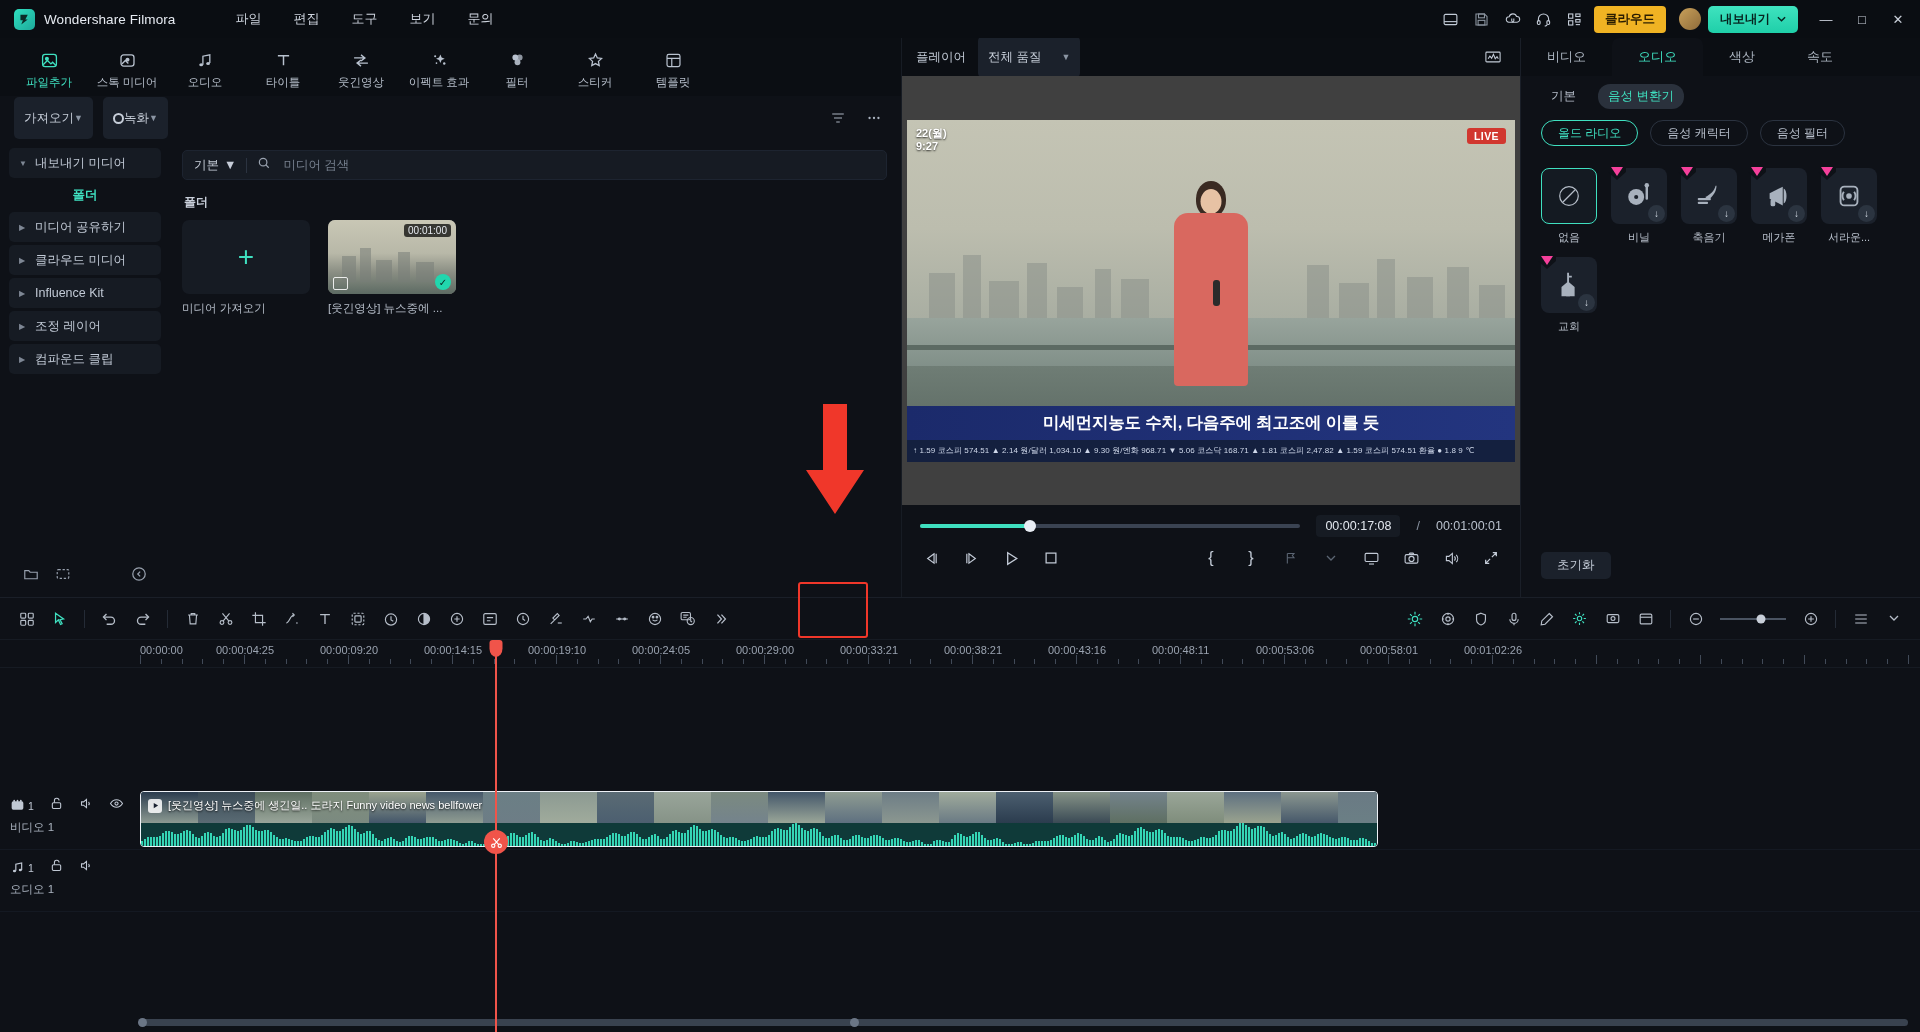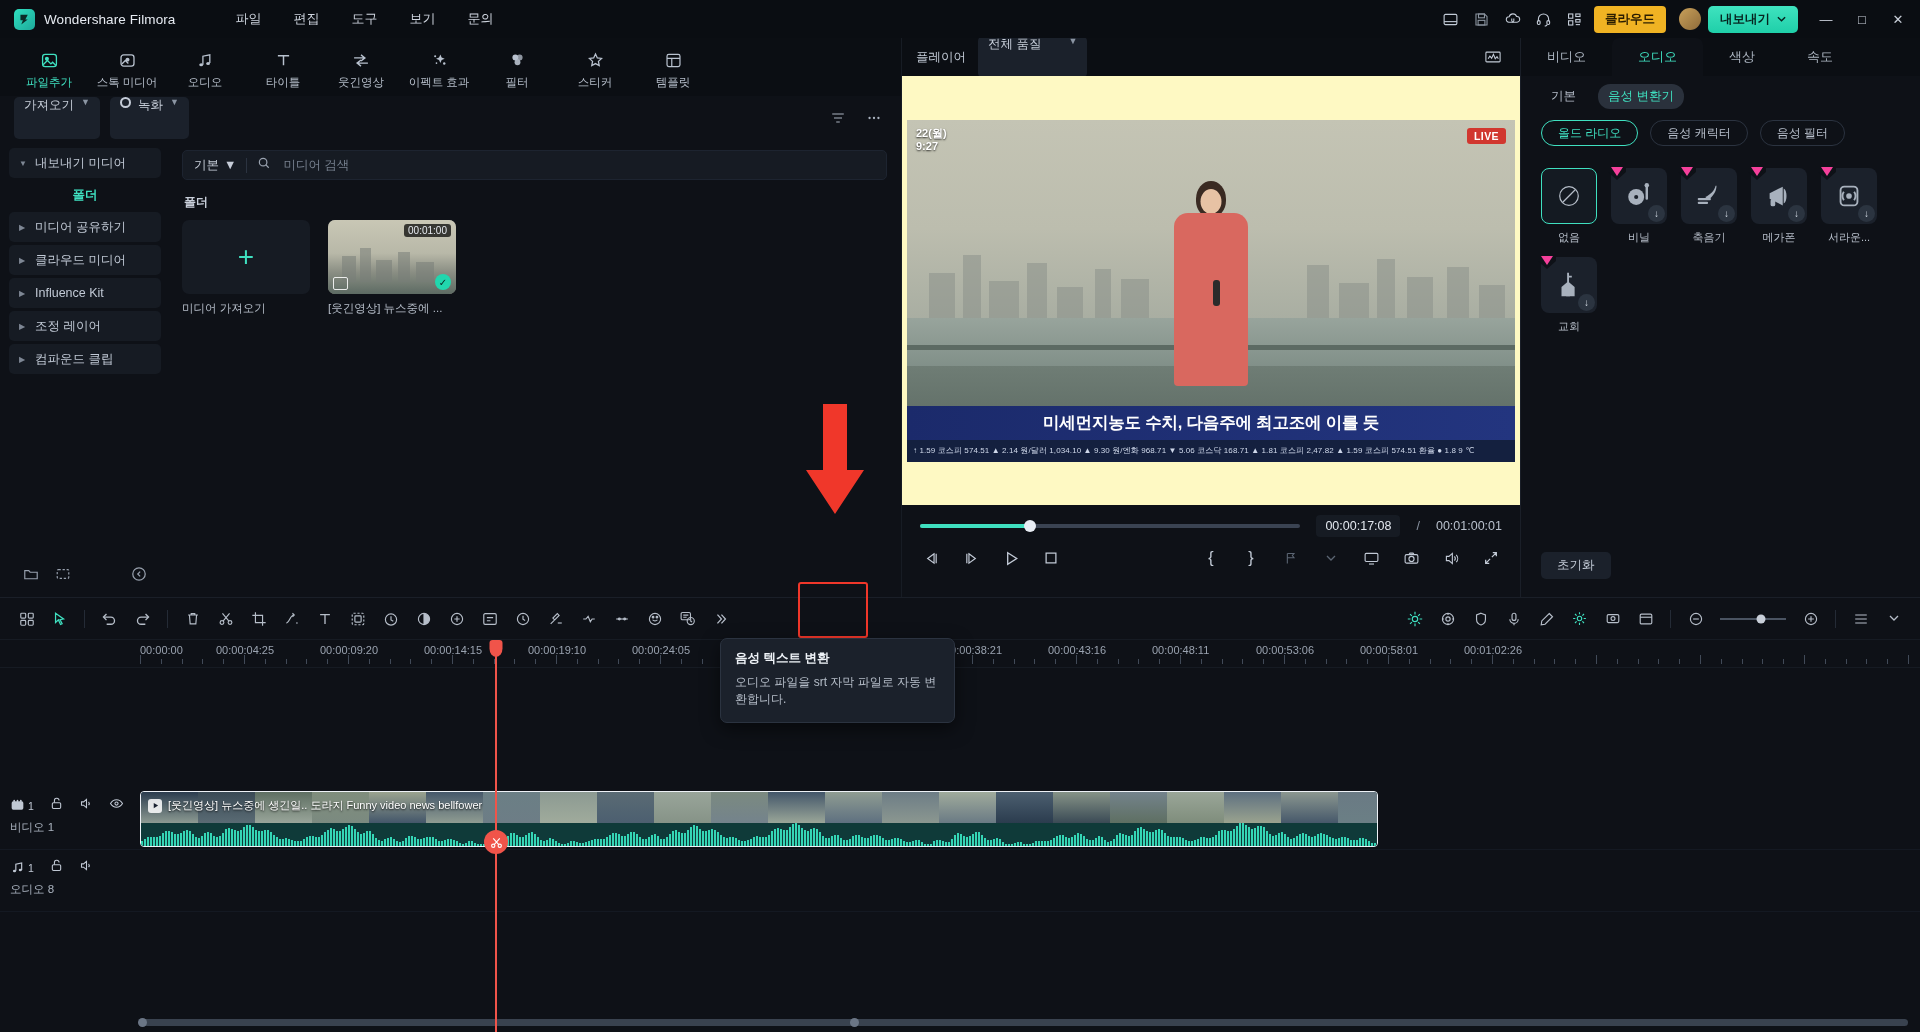--- a/index.html
+++ b/index.html
@@ -31,21 +31,21 @@
 
   
   .toptabs{height:58px;display:flex;align-items:flex-start;padding:6px 14px 0;gap:8px;background:#0b0e13;}
   .ttab{width:70px;display:flex;flex-direction:column;align-items:center;gap:4px;padding-top:5px;cursor:default;}
   .ttab .ic{height:22px;display:flex;align-items:center;justify-content:center;color:#b9c2cf;}
   .ttab .lb{font-size:11.5px;color:#b5bdc9;white-space:nowrap;}
   .ttab.active .ic,.ttab.active .lb{color:#3fe0c0;}
 
   
   .libbar{height:44px;display:flex;align-items:center;padding:0 14px;gap:10px;}
-  .pill{background:#1b212b;border-radius:5px;height:42px;display:flex;align-items:flex-start;gap:7px;padding:0 10px;font-size:12.5px;color:#c6cdd8;}
+  .pill{background:#1b212b;border-radius:5px;height:42px;display:flex;align-items:center;padding:0 10px;font-size:12.5px;color:#c6cdd8;}
   .pill .chev{font-size:9px;color:#8b95a3;}
   .rec-dot{width:11px;height:11px;border-radius:50%;border:2px solid #c6cdd8;display:block;}
   .libbar .sp{flex:1;}
   .ic-btn{width:26px;height:26px;display:flex;align-items:center;justify-content:center;color:#aab3c0;border-radius:4px;}
 
   
   .libsplit{flex:1;display:flex;min-height:0;}
   .libnav{width:170px;padding:8px 9px 0 9px;display:flex;flex-direction:column;gap:3px;}
   .navitem{height:30px;border-radius:5px;display:flex;align-items:center;gap:8px;padding:0 10px;font-size:12.5px;color:#c2cad6;background:#161b23;}
   .navitem .tri{font-size:8px;color:#7e8794;width:8px;}
@@ -66,21 +66,21 @@
   .vthumb .sky{position:absolute;inset:0;background:linear-gradient(180deg,#c9c7b5 0%,#b8b8a8 45%,#8b8f84 70%,#5d6b63 100%);}
   .vthumb .bldg{position:absolute;bottom:12px;background:rgba(120,125,120,.55);}
   .dur{position:absolute;top:4px;right:5px;background:rgba(0,0,0,.72);color:#e6eaf0;font-size:10px;padding:1px 4px;border-radius:3px;z-index:3;}
   .chk{position:absolute;bottom:4px;right:5px;width:16px;height:16px;border-radius:50%;background:#21d7ae;color:#06231e;font-size:10px;display:flex;align-items:center;justify-content:center;z-index:3;}
   .minico{position:absolute;bottom:4px;left:5px;width:15px;height:13px;border:1.5px solid rgba(255,255,255,.85);border-radius:2px;z-index:3;}
 
   
   .playerhead{height:38px;display:flex;align-items:center;padding:0 14px;gap:12px;background:#0b0e13;}
   .playerhead .lbl{font-size:12.5px;color:#c4ccd8;}
   .playerhead .sp{flex:1;}
-  .stage{flex:1;display:flex;align-items:center;justify-content:center;background:#fef9c3;min-height:0;padding:4px 0;}
+  .stage{flex:1;display:flex;align-items:center;justify-content:center;background:#404040;min-height:0;padding:4px 0;}
   .video{width:608px;height:342px;position:relative;overflow:hidden;background:#6d7a74;}
   .v-sky{position:absolute;left:0;right:0;top:0;height:58%;background:linear-gradient(180deg,#c4c4b4 0%,#bcbdae 55%,#a9aea2 100%);}
   .v-city{position:absolute;left:0;right:0;top:30%;height:30%;}
   .v-city i{position:absolute;bottom:0;background:rgba(135,142,136,.5);}
   .v-water{position:absolute;left:0;right:0;top:58%;height:16%;background:linear-gradient(180deg,#98a49c,#7e8d86);}
   .v-rail{position:absolute;left:0;right:0;top:66%;height:5px;background:#5c6a63;}
   .v-ground{position:absolute;left:0;right:0;top:72%;bottom:0;background:linear-gradient(180deg,#6f7d75,#55635c);}
   .v-person{position:absolute;left:50%;transform:translateX(-50%);top:18%;width:84px;height:60%;}
   .v-head{position:absolute;left:50%;transform:translateX(-50%);top:0;width:30px;height:36px;border-radius:50% 50% 45% 45%;background:#3a2a22;}
   .v-face{position:absolute;left:50%;transform:translateX(-50%);top:8px;width:21px;height:25px;border-radius:50%;background:#e7c2a4;}
@@ -1497,21 +1497,21 @@
             </span>
             <span><svg width="15" height="15" viewBox="0 0 18 18" fill="none" stroke="#c0c8d4" stroke-width="1.3">
                   <rect x="4" y="8" width="10" height="7" rx="1.4"></rect>
                   <path d="M6.5 8V5.8a2.8 2.8 0 0 1 5.6-.4"></path>
                 </svg></span>
             <span><svg width="15" height="15" viewBox="0 0 18 18" fill="none" stroke="#c0c8d4" stroke-width="1.3">
                   <path d="M3 7h2.5L9 4v10L5.5 11H3z"></path>
                   <path d="M11.5 7a3.2 3.2 0 0 1 0 4"></path>
                 </svg></span>
           </div>
-          <div class="trkname">오디오 8</div>
+          <div class="trkname">오디오 1</div>
         </div>
         <div class="trkbody"></div>
       </div>
 
       <div class="hscroll">
         <div class="bar" style="left:2px;right:2px"></div>
         <div class="hsdot" style="left:0"></div>
         <div class="hsdot" style="left:712px"></div>
       </div>
     </div>
@@ -1525,17 +1525,13 @@
             <path d="M5.2 10.6L12 2.8M10.8 10.6L4 2.8"></path>
           </svg>
       </div>
     </div>
   </div>
 
   <svg class="bigarrow" viewBox="0 0 58 110">
     <path d="M17 0h24v66h17L29 110 0 66h17z" fill="#f0372a"></path>
   </svg>
   <div class="hlbox"></div>
-  <div class="tooltip">
-    <div class="tt">음성 텍스트 변환</div>
-    <div class="td">오디오 파일을 srt 자막 파일로 자동 변환합니다.</div>
-  </div>
 </div>
 
 </body></html>

